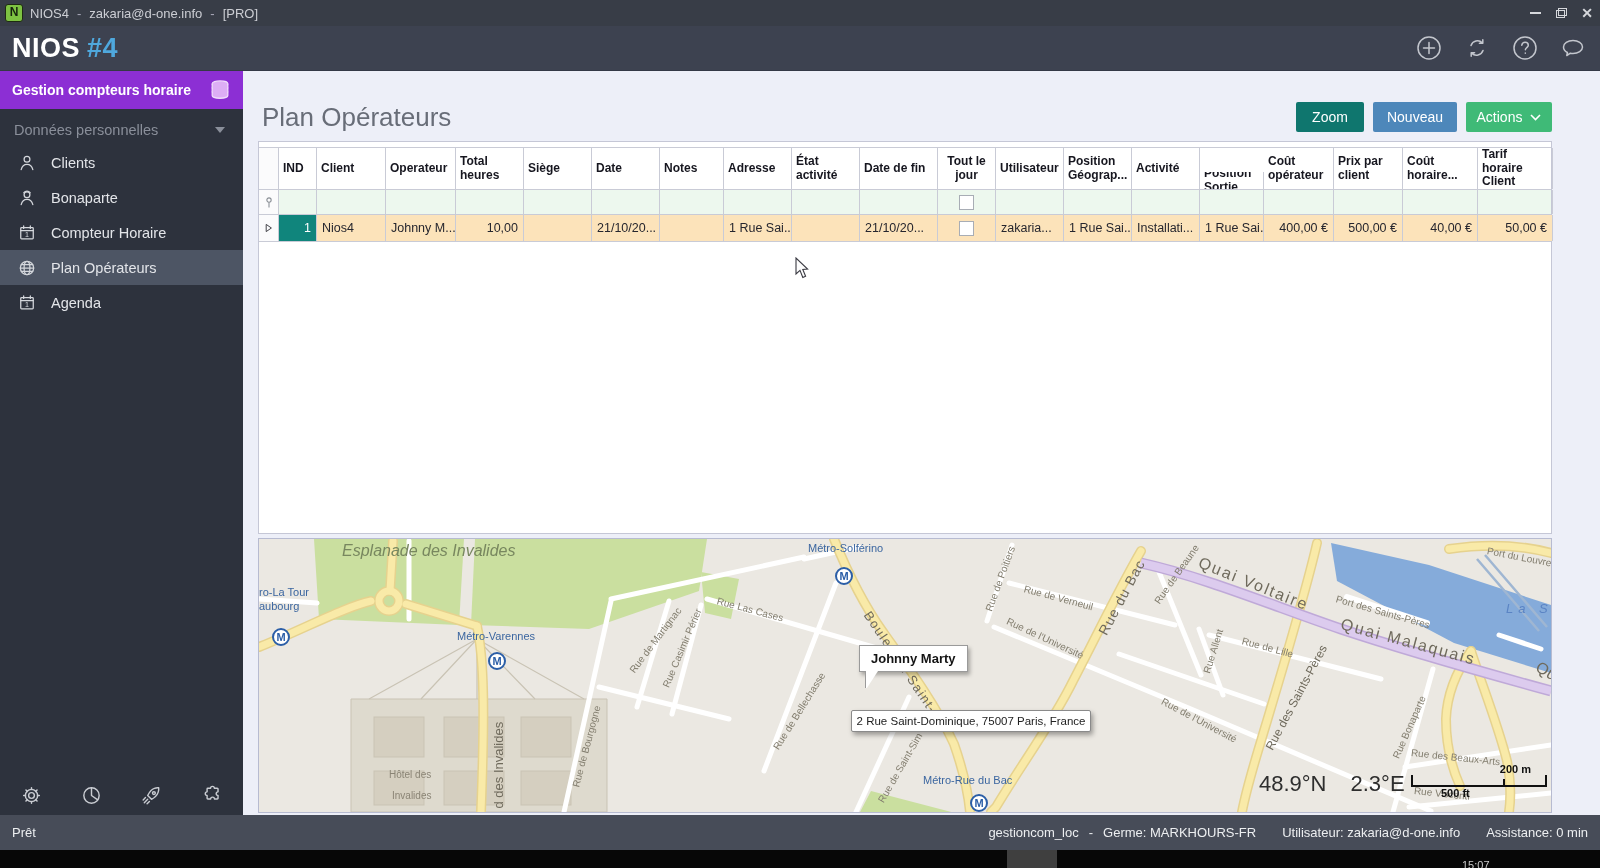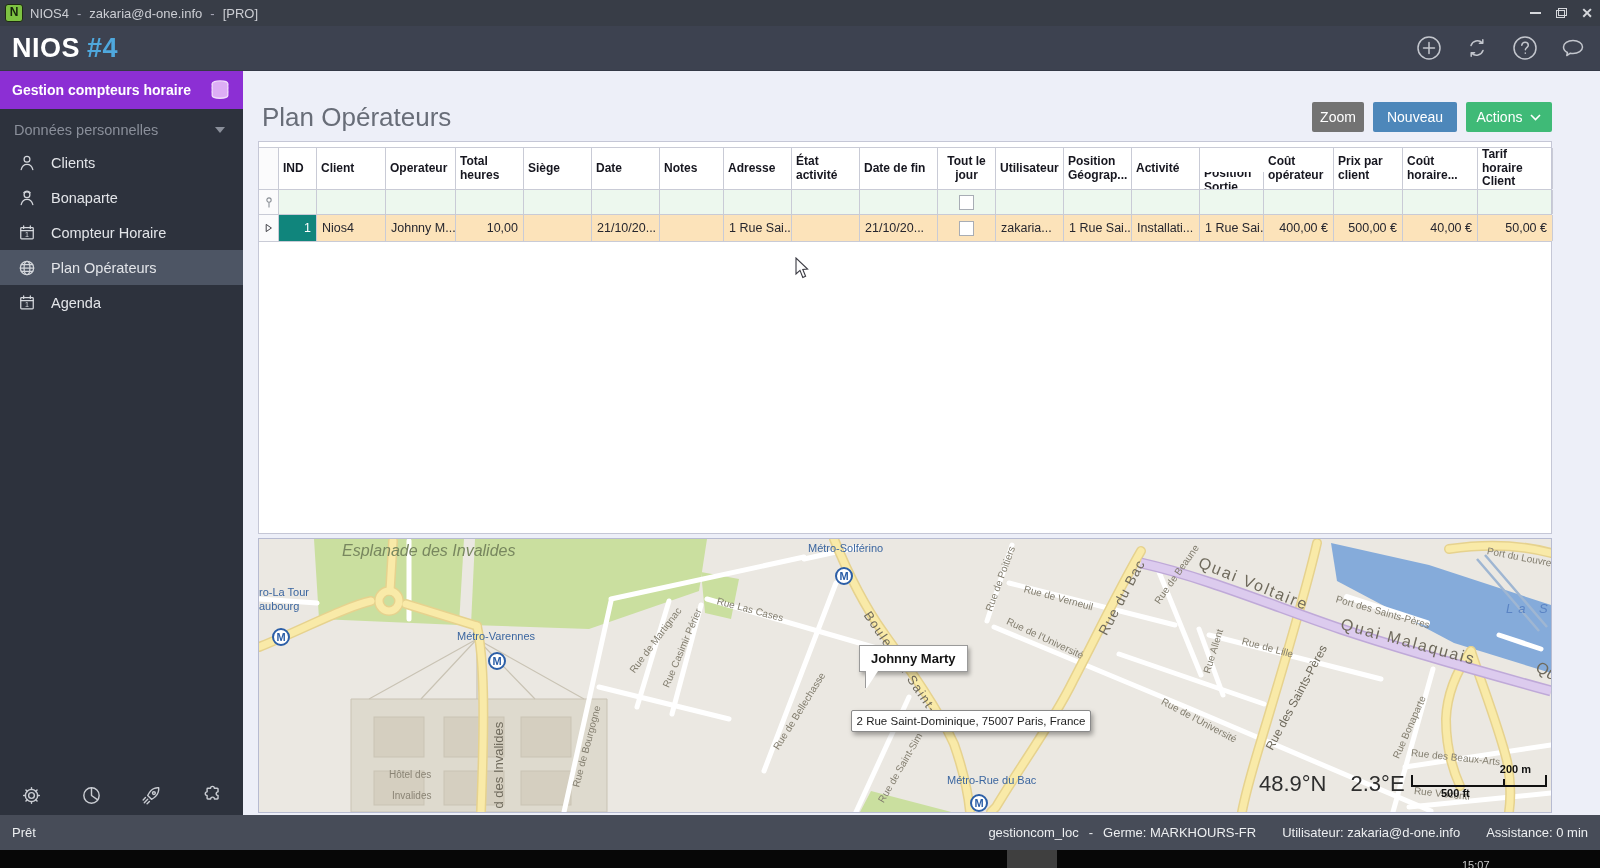--- a/index.html
+++ b/index.html
@@ -37,21 +37,21 @@
   .side-item.selected{background:#4d5564;}
   .side-item .icon{width:20px;height:20px;color:#d4d7dc;flex:none;}
   .side-footer{position:absolute;left:0;right:0;bottom:1px;height:37px;display:flex;align-items:center;justify-content:space-between;padding:0 20px;color:#c9ccd2;}
   .side-footer .icon{width:23px;height:23px;}
   
   .main{flex:1;position:relative;background:#edeff8;overflow:hidden;}
   .page-header{display:flex;align-items:center;padding:22px 48px 0 19px;height:48px;box-sizing:content-box;}
   .page-title{margin:0;font-size:26px;font-weight:400;color:#686d78;flex:1;}
   .page-actions{display:flex;gap:9px;}
   .btn{height:30px;border:none;border-radius:2px;color:#fff;font-size:14px;font-family:inherit;display:flex;align-items:center;justify-content:center;cursor:pointer;}
-  .btn-zoom{width:52px;background:#737373;}
+  .btn-zoom{width:68px;background:#0f766e;}
   .btn-new{width:84px;background:#4d87ba;}
   .btn-actions{width:86px;background:#3fba77;gap:8px;}
   .btn-actions svg{width:11px;height:7px;display:block;}
   
   .table-panel{position:absolute;left:15px;top:70px;width:1294px;height:393px;background:#fff;border:1px solid #c5c7d6;box-sizing:border-box;padding-top:5px;}
   .grid-hrow,.grid-frow,.grid-drow{display:flex;border-top:1px solid #c9cbd6;}
   .gcell{box-sizing:border-box;border-right:1px solid #c9cbd6;flex:none;overflow:hidden;}
   .grid-hrow{height:41px;}
   .hcell{display:flex;align-items:center;padding:2px 4px;font-size:12px;font-weight:bold;color:#16161f;line-height:1.15;}
   .hcell.ctr{justify-content:center;text-align:center;}
@@ -430,21 +430,21 @@
           <path d="M1218,20 L1280,92 M1226,16 L1288,88" stroke="#9fb6d2" stroke-width="2.5" fill="none"></path>
           <path d="M1088,58 L1168,84" stroke="#ffffff" stroke-width="6" stroke-linecap="round" fill="none"></path>
           <path d="M1240,96 L1282,110" stroke="#ffffff" stroke-width="5" stroke-linecap="round" fill="none"></path>
         </svg>
         <div id="map-labels">
             <span class="map-label" style="left: 83px; top: 4.3px; font-size: 16px; color: rgb(120, 135, 95); font-style: italic; text-align: center;">Esplanade des Invalides</span>
             <span class="map-label" style="left: 0px; top: 48.3px; font-size: 11px; color: rgb(59, 102, 160);">ro-La Tour</span>
             <span class="map-label" style="left: 0px; top: 62.3px; font-size: 11px; color: rgb(59, 102, 160);">aubourg</span>
             <span class="map-label" style="left: 198px; top: 92.3px; font-size: 11px; color: rgb(59, 102, 160);">Métro-Varennes</span>
             <span class="map-label" style="left: 549px; top: 4.3px; font-size: 11px; color: rgb(59, 102, 160);">Métro-Solférino</span>
-            <span class="map-label" style="left: 688px; top: 236.3px; font-size: 11px; color: rgb(59, 102, 160);">Métro-Rue du Bac</span>
+            <span class="map-label" style="left: 664px; top: 236.3px; font-size: 11px; color: rgb(59, 102, 160);">Métro-Rue du Bac</span>
             <span class="map-label" style="left: 130px; top: 231px; font-size: 10px; color: rgb(138, 132, 117);">Hôtel des</span>
             <span class="map-label" style="left: 133px; top: 252px; font-size: 10px; color: rgb(138, 132, 117);">Invalides</span>
             <span class="map-label" style="left: 317px; top: 243px; font-size: 10px; transform: rotate(-75deg);">Rue de Bourgogne</span>
             <span class="map-label" style="left: 373px; top: 128px; font-size: 10px; transform: rotate(-53deg);">Rue de Martignac</span>
             <span class="map-label" style="left: 407px; top: 143px; font-size: 10px; transform: rotate(-67deg);">Rue Casimir Périer</span>
             <span class="map-label" style="left: 239px; top: 262.9px; font-size: 13px; color: rgb(111, 106, 92); transform: rotate(-90deg);">d des Invalides</span>
             <span class="map-label" style="left: 458px; top: 57px; font-size: 10px; transform: rotate(15deg);">Rue Las Cases</span>
             <span class="map-label" style="left: 517px; top: 205px; font-size: 10px; transform: rotate(-58deg);">Rue de Bellechasse</span>
             <span class="map-label" style="left: 608px; top: 66.9px; font-size: 13px; color: rgb(111, 106, 92); letter-spacing: 1.5px; transform: rotate(56deg);">Boulevard Saint-Ge</span>
             <span class="map-label" style="left: 622px; top: 258px; font-size: 10px; transform: rotate(-60deg);">Rue de Saint-Sim</span>

